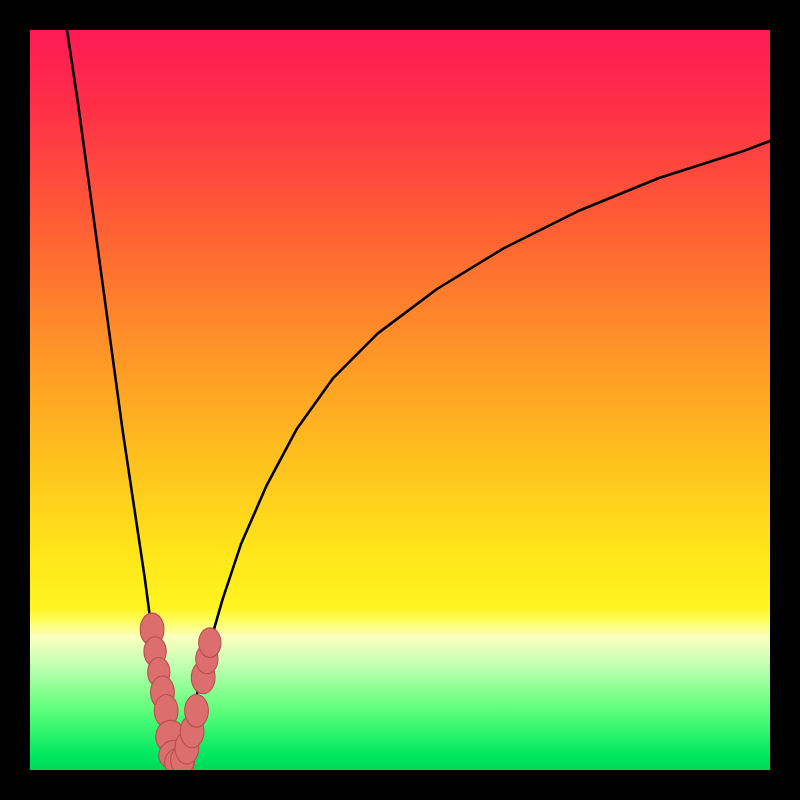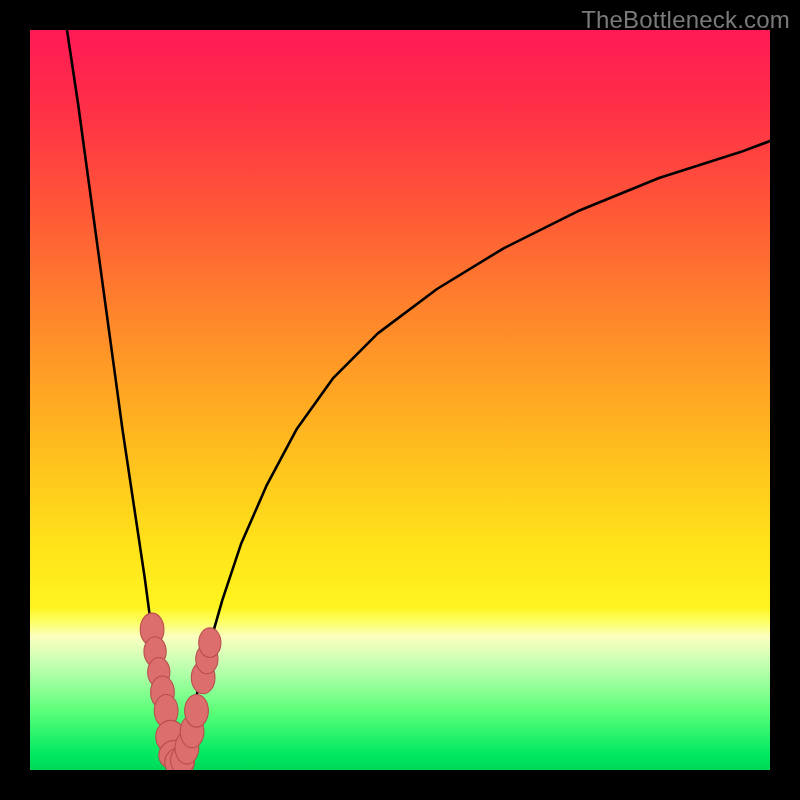--- a/index.html
+++ b/index.html
@@ -48,21 +48,20 @@
     top: 0;
     width: 100%;
     height: 100%;
     overflow: visible;
   }
 </style>
 </head>
 <body>
 
 <div class="outer">
-  <div class="watermark">TheBottleneck.com</div>
   <div class="plot-area">
     <svg class="gradient-bg" viewBox="0 0 100 100" preserveAspectRatio="none">
       <defs>
         <linearGradient id="bg-grad" x1="0" y1="0" x2="0" y2="1">
             <stop offset="0.0%" stop-color="#ff1a55"></stop>
             <stop offset="10.0%" stop-color="#ff2e48"></stop>
             <stop offset="25.0%" stop-color="#ff5a36"></stop>
             <stop offset="40.0%" stop-color="#ff8a2a"></stop>
             <stop offset="55.0%" stop-color="#ffb81f"></stop>
             <stop offset="70.0%" stop-color="#ffe41a"></stop>

